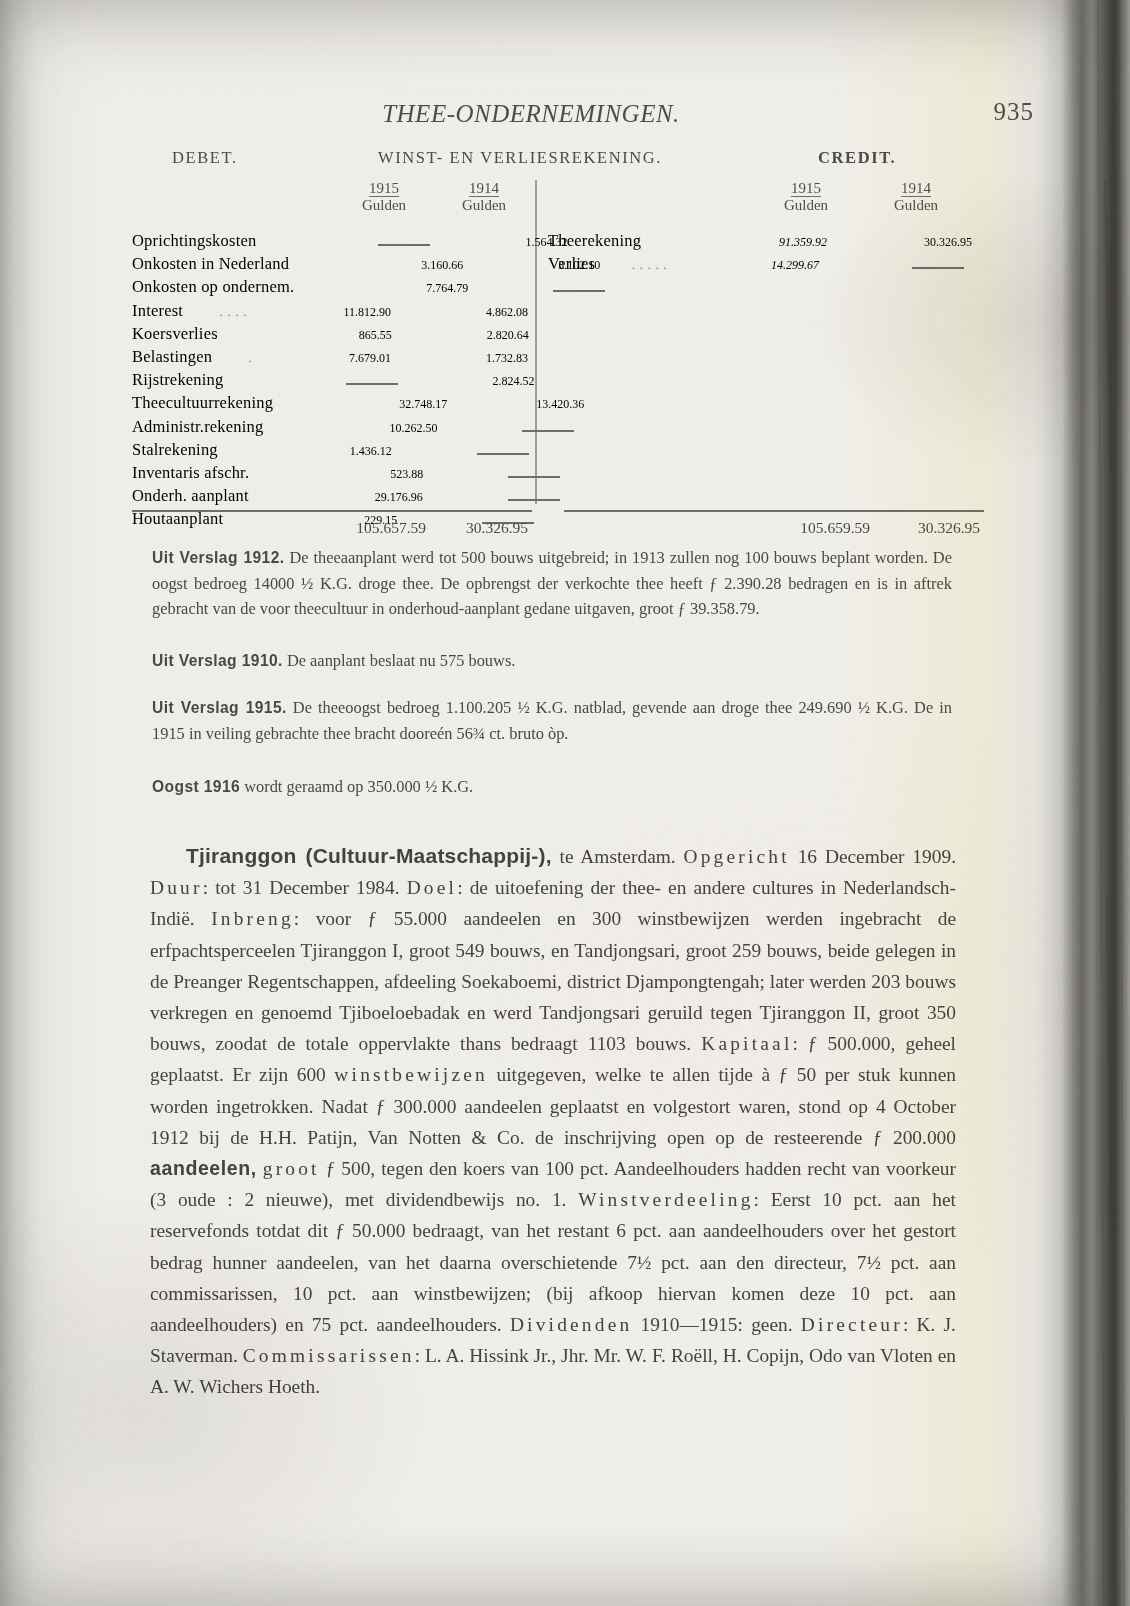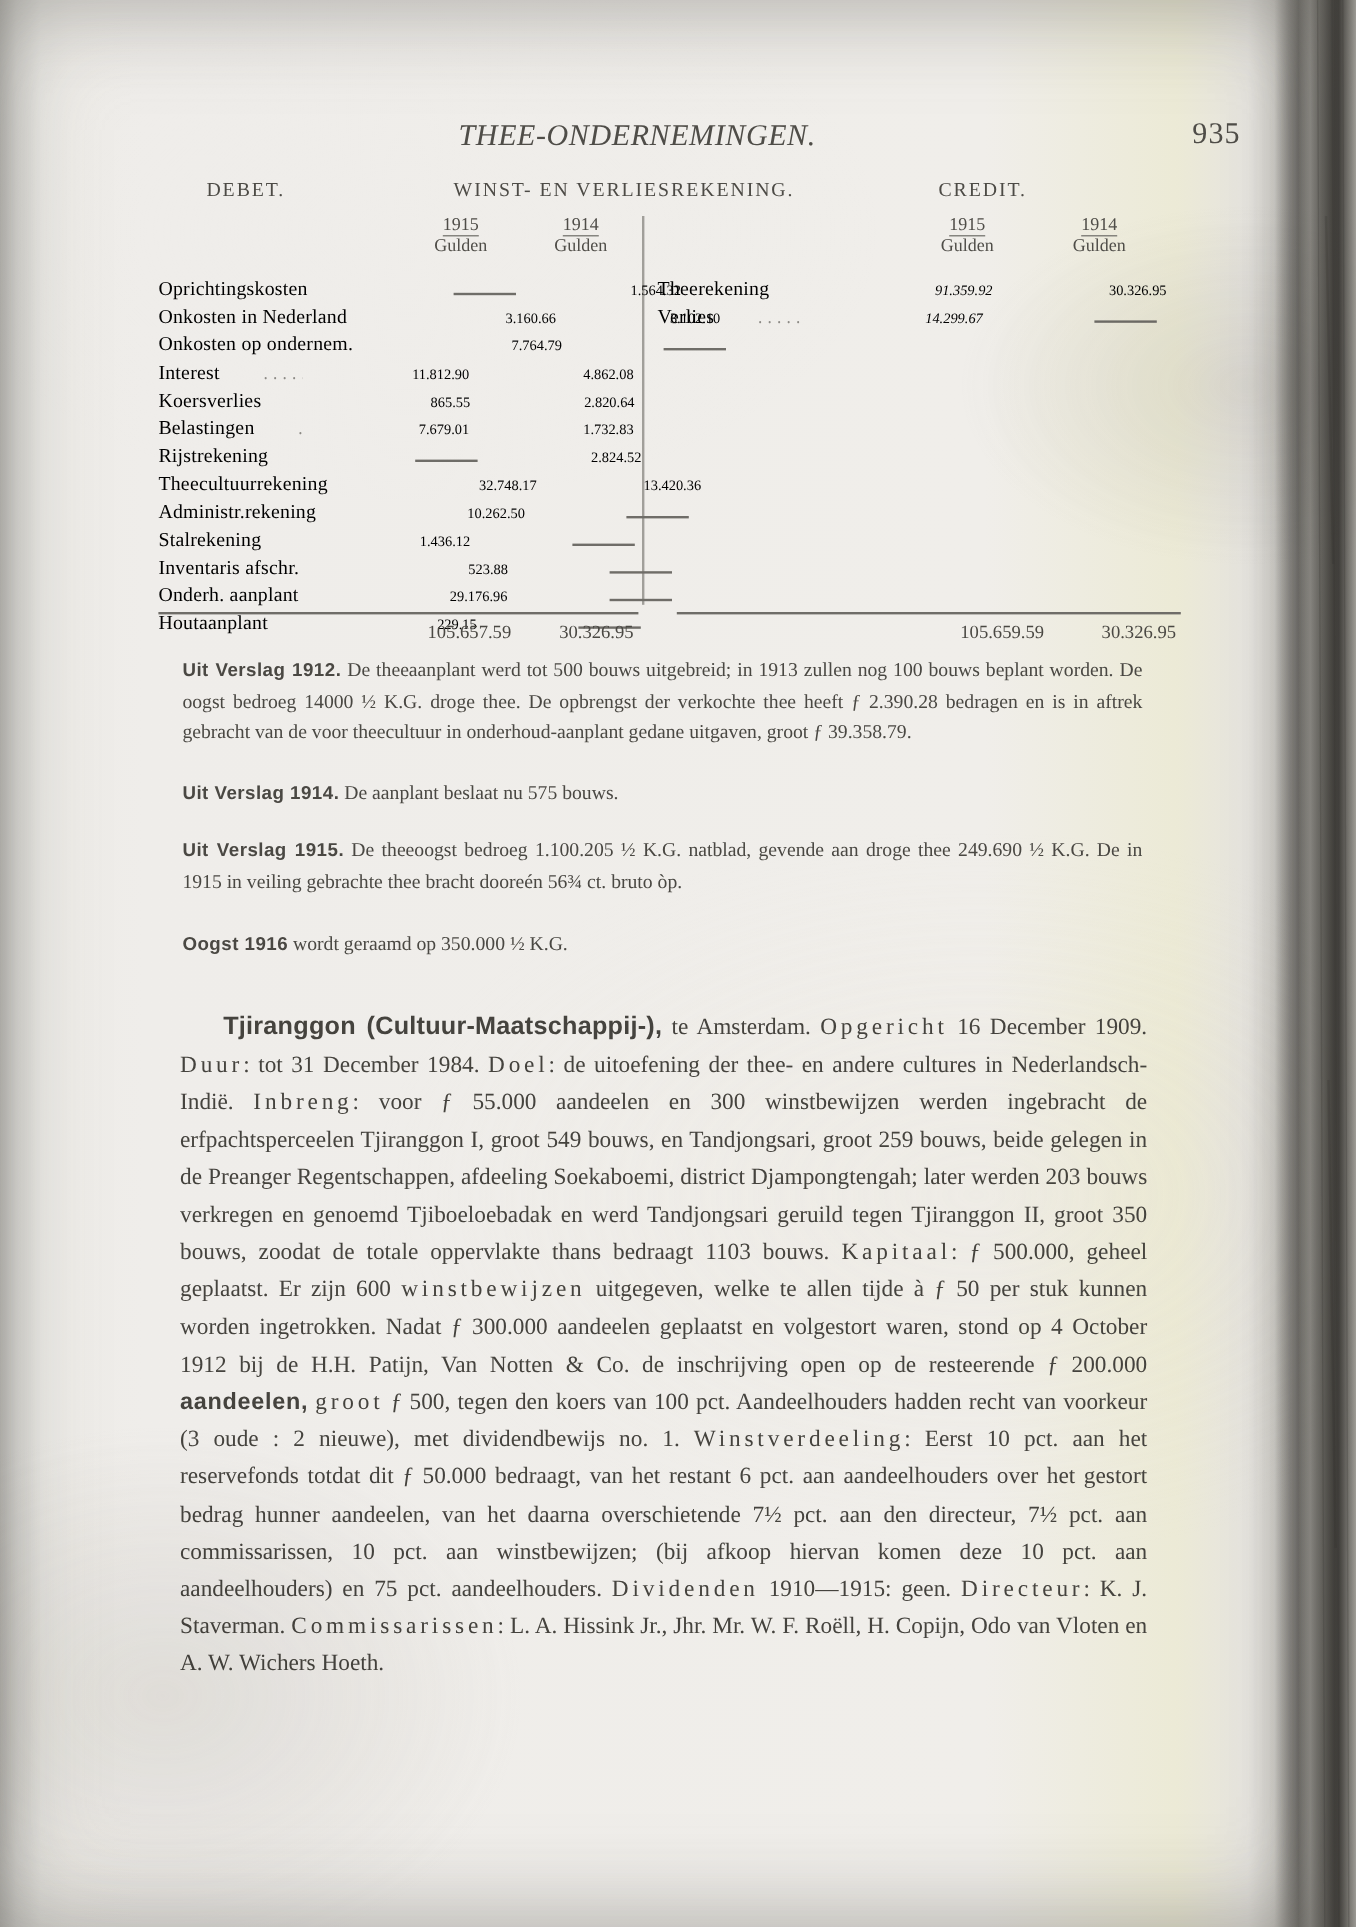--- a/index.html
+++ b/index.html
@@ -49,21 +49,21 @@
   .hdr .pageno{
     position:absolute;right:28px;top:-2px;font-size:25px;color:#4f4d48;letter-spacing:1px;
   }
 
   
   .ledger{position:absolute;left:0;top:148px;width:1062px;}
   .lg-heads{position:relative;height:26px;}
   .lg-heads span{position:absolute;font-size:16.5px;letter-spacing:1.6px;color:#4d4b46;}
   .lg-debet{left:172px;}
   .lg-mid{left:378px;}
-  .lg-credit{left:782px;}
+  .lg-credit{left:818px;font-weight:bold;}
 
   .lg-body{position:relative;margin-top:6px;height:360px;}
   .vrule{position:absolute;left:535px;top:0;width:2px;height:324px;background:#8d8b86;opacity:.8;}
   .yr{display:inline-block;}
   .yr u{text-decoration:none;border-bottom:1px solid #6d6b66;padding-bottom:0;}
   .lbl{font-size:16.5px;letter-spacing:.2px;}
   .num{text-align:right;font-size:12px;font-variant-numeric:tabular-nums;margin-top:21px;}
   .dash{display:inline-block;width:52px;border-bottom:2px solid #6f6d68;height:9px;}
 
   
@@ -271,21 +271,21 @@
         </div>
       </div>
     </div>
 
     <p class="verslag vs1">
       <b>Uit Verslag 1912.</b>
       <span>De theeaanplant werd tot 500 bouws uitgebreid; in 1913 zullen nog 100 bouws beplant worden. De oogst bedroeg 14000 ½ K.G. droge thee. De opbrengst der verkochte thee heeft ƒ 2.390.28 bedragen en is in aftrek gebracht van de voor theecultuur in onderhoud-aanplant gedane uitgaven, groot ƒ 39.358.79.</span>
     </p>
 
     <p class="verslag vs2">
-      <b>Uit Verslag 1914.</b>
+      <b>Uit Verslag 1910.</b>
       <span>De aanplant beslaat nu 575 bouws.</span>
     </p>
 
     <p class="verslag vs3">
       <b>Uit Verslag 1915.</b>
       <span>De theeoogst bedroeg 1.100.205 ½ K.G. natblad, gevende aan droge thee 249.690 ½ K.G. De in 1915 in veiling gebrachte thee bracht dooreén 56¾ ct. bruto òp.</span>
     </p>
 
     <p class="verslag vs4">
       <b>Oogst 1916</b>

